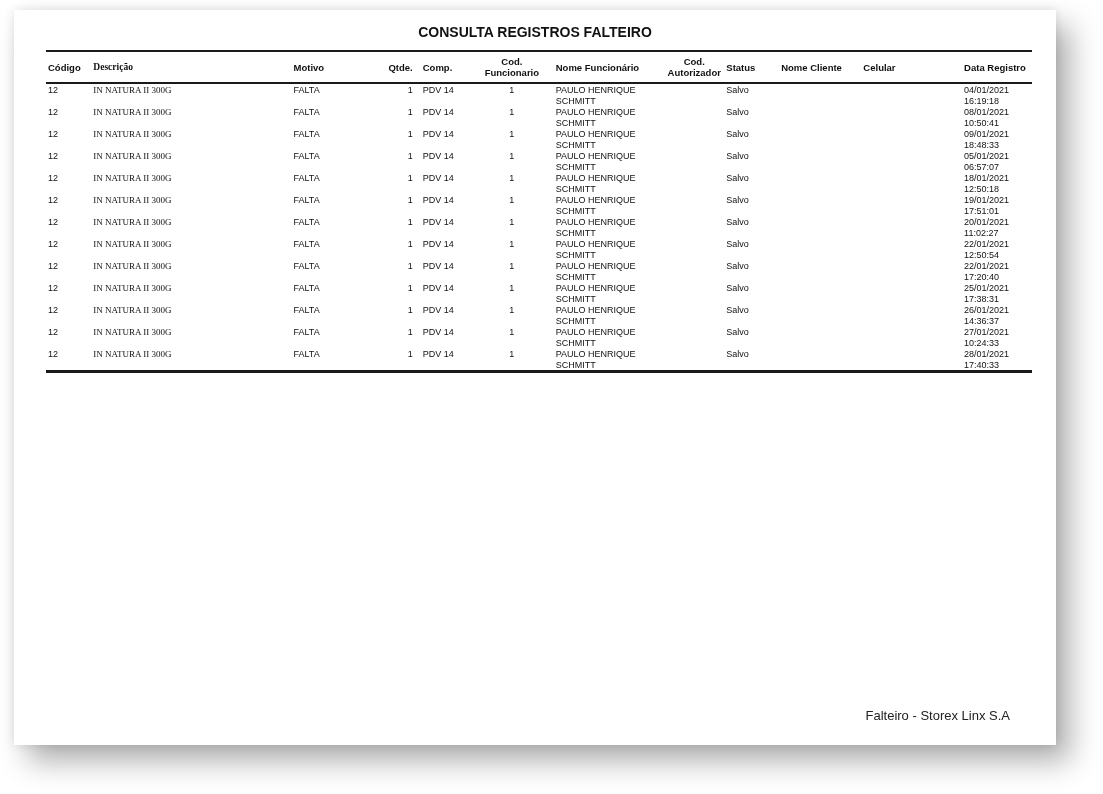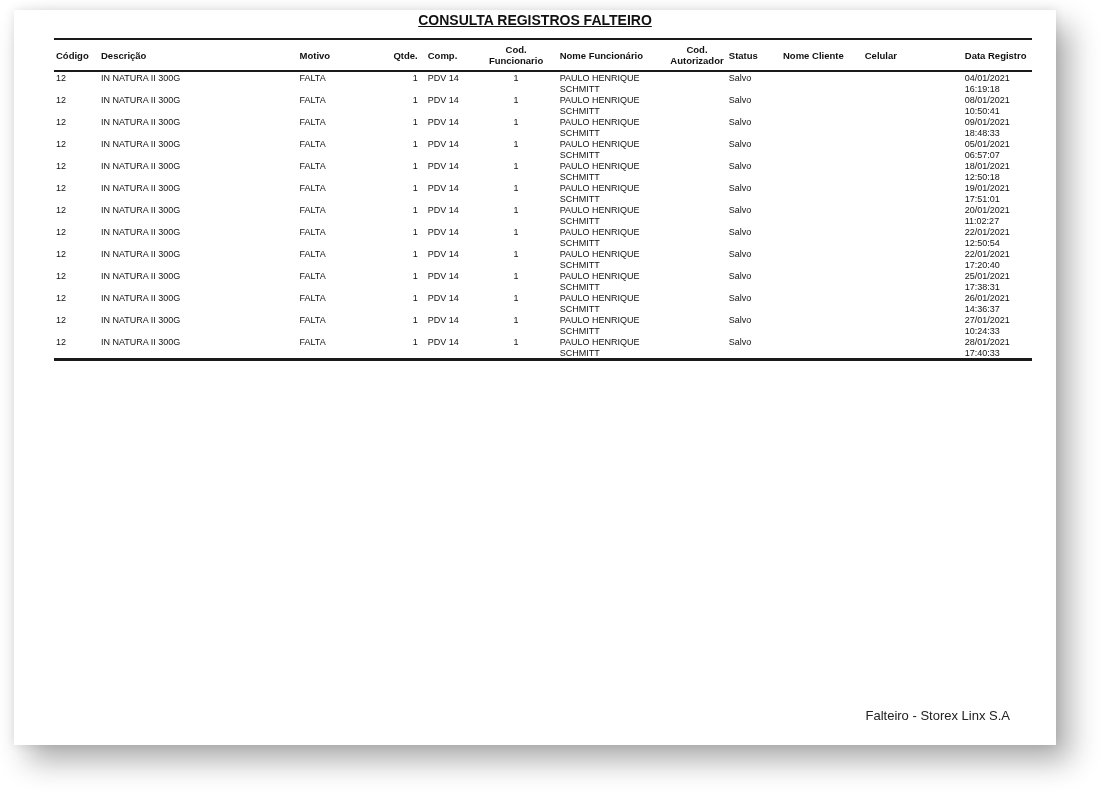--- a/index.html
+++ b/index.html
@@ -27,24 +27,23 @@
     font-size: 12.5px;
     font-weight: bold;
     line-height: 26px;
     white-space: pre;
   }
   .report-header .right { text-align: right; }
   .report-title {
     text-align: center;
     font-size: 14px;
     font-weight: bold;
-    margin-top: 2px;
-    text-decoration: underline;
-  }
-  .table-wrap { padding: 10px 24px 0 12px; margin-left: 28px; }
+    margin-top: 14px;
+  }
+  .table-wrap { padding: 10px 24px 0 32px; }
   table {
     width: 100%;
     border-collapse: collapse;
     table-layout: fixed;
     border-bottom: 3px solid #1a1a1a;
   }
   thead tr {
     border-top: 2px solid #1a1a1a;
     border-bottom: 2px solid #1a1a1a;
   }
@@ -60,21 +59,21 @@
   td {
     font-size: 9px;
     vertical-align: top;
     padding: 1px 2px 0 2px;
     line-height: 10.5px;
     white-space: pre-line;
     text-align: left;
   }
   
   .c-codigo { width: 4.6%; }
-  .c-descricao { width: 20.3%; }
+  .c-descricao { width: 20.3%; font-family: Liberation Serif, serif; }
   .c-motivo { width: 9.6%; }
   .c-qtde { width: 2.9%; text-align: right; }
   .c-comp { width: 5.6%; padding-left: 8px; }
   .c-codfunc { width: 8.5%; text-align: center; }
   .c-nomefunc { width: 11.2%; }
   .c-codaut { width: 6.1%; text-align: center; }
   .c-status { width: 3.8%; }
   .c-nomecli { width: 10.1%; text-align: center; }
   .c-celular { width: 9.0%; }
   .c-datareg { width: 8.3%; padding-left: 14px; }

